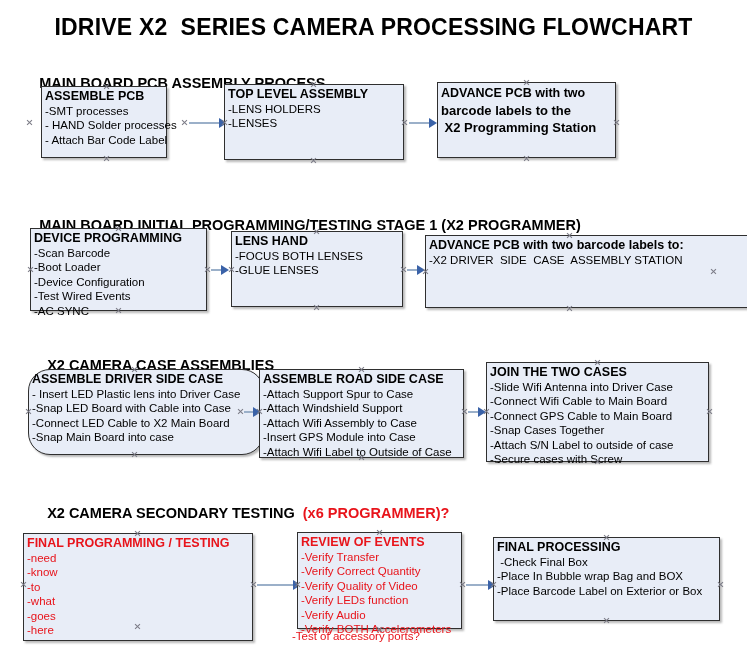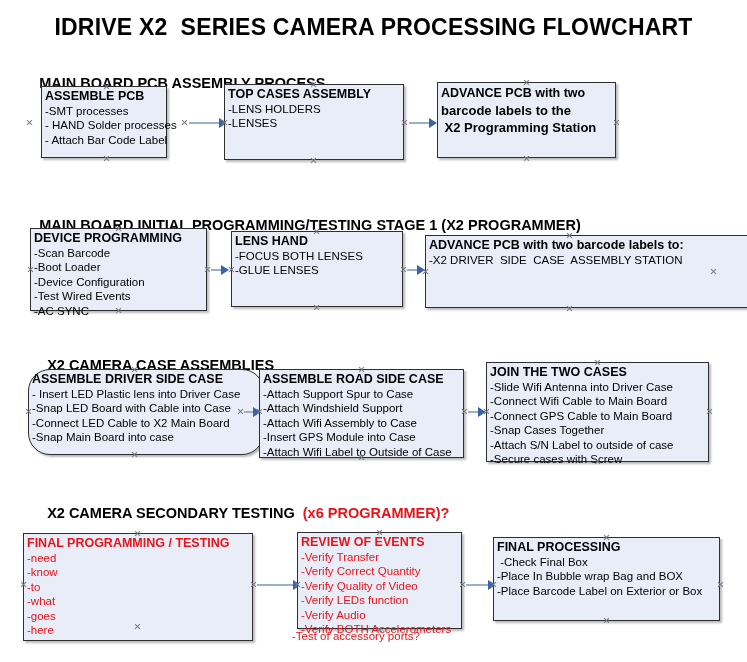--- a/index.html
+++ b/index.html
@@ -148,21 +148,21 @@
   <div class="handle" style="left:103px; top:83px;"></div>
   <div class="handle" style="left:103px; top:155px;"></div>
   <div class="handle" style="left:26px;  top:119px;"></div>
   <div class="handle" style="left:181px; top:119px;"></div>
 
   <div class="arrow-line" style="left:189px; top:122px; width:32px;"></div>
   <div class="arrow-head" style="left:219px; top:118px;"></div>
 
   <div class="box" style="left:224px; top:84px; width:180px; height:76px;">
     <div class="inner">
-      <div class="box-title">TOP CASES ASSEMBLY</div>
+      <div class="box-title">TOP LEVEL ASSEMBLY</div>
       <div class="box-line">-LENS HOLDERS</div>
       <div class="box-line">-LENSES</div>
     </div>
   </div>
   <div class="handle" style="left:310px; top:81px;"></div>
   <div class="handle" style="left:310px; top:157px;"></div>
   <div class="handle" style="left:221px; top:119px;"></div>
   <div class="handle" style="left:401px; top:119px;"></div>
 
   <div class="arrow-line" style="left:409px; top:122px; width:22px;"></div>

